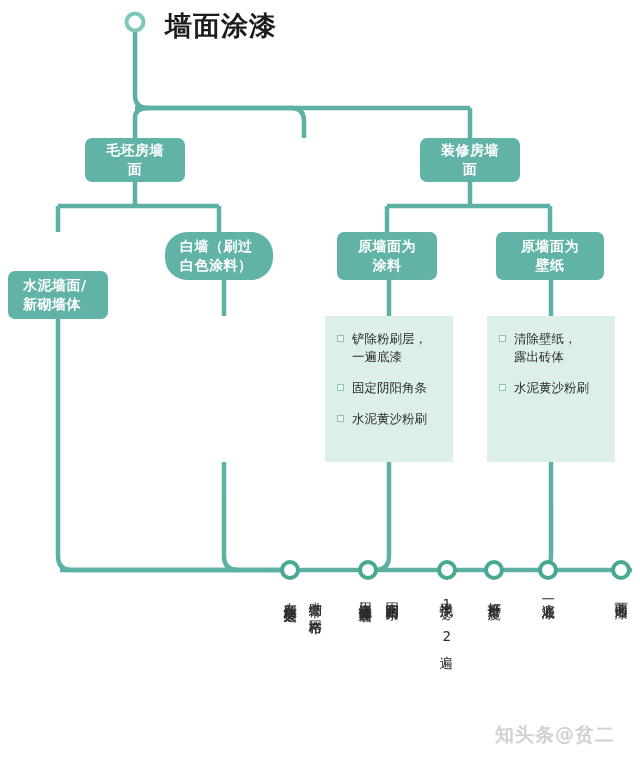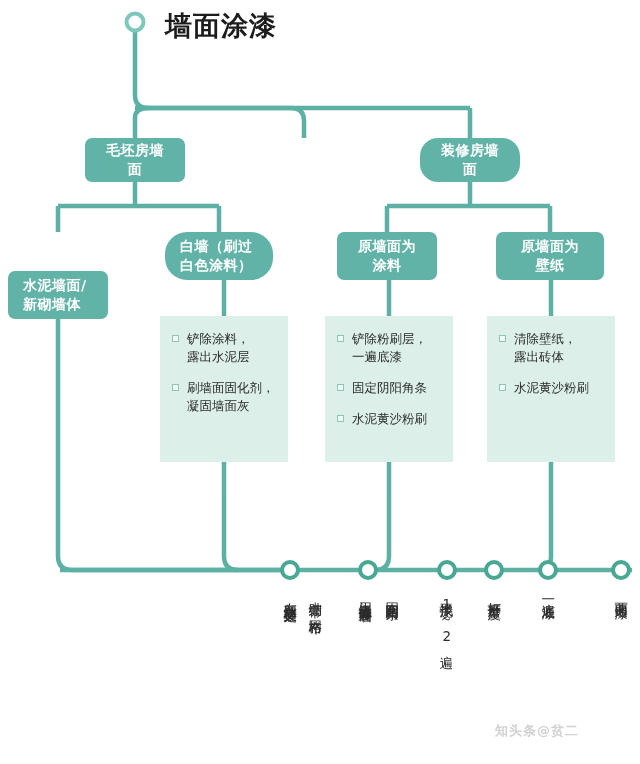--- a/index.html
+++ b/index.html
@@ -50,21 +50,21 @@
     line-height: 1.35;
     display: flex;
     align-items: center;
     box-sizing: border-box;
     padding: 6px 15px;
     letter-spacing: 0.5px;
   }
   .node.center { justify-content: center; text-align: center; }
 
   .n-maopi   { left: 85px;  top: 138px; width: 100px; height: 44px; }
-  .n-zhuangxiu { left: 420px; top: 138px; width: 100px; height: 44px; border-radius: 18px; }
+  .n-zhuangxiu { left: 420px; top: 138px; width: 100px; height: 44px; }
 
   .n-shuini  { left: 8px;   top: 232px; width: 100px; height: 48px; }
   .n-baiqiang{ left: 165px; top: 232px; width: 108px; height: 48px; }
   .n-tuliao  { left: 337px; top: 232px; width: 100px; height: 48px; }
   .n-bizhi   { left: 496px; top: 232px; width: 108px; height: 48px; }
 
   
   .panel {
     position: absolute;
     background: #dcefe9;
@@ -112,21 +112,21 @@
     height: 168px;
     font-weight: 500;
     white-space: nowrap;
   }
 
   
   .watermark {
     position: absolute;
     left: 495px;
     top: 722px;
-    font-size: 13px;
+    font-size: 19px;
     color: #c9c9c9;
     letter-spacing: 1px;
     font-weight: bold;
     opacity: .85;
   }
 </style>
 </head>
 <body>
 
 <div id="canvas">
@@ -186,32 +186,20 @@
 
   <div class="node n-shuini" style="white-space:pre-line;margin-top:39px;">水泥墙面/
 新砌墙体</div>
   <div class="node n-baiqiang" style="white-space:pre-line;border-radius:22px;">白墙（刷过
 白色涂料）</div>
   <div class="node center n-tuliao" style="white-space:pre-line;">原墙面为
 涂料</div>
   <div class="node center n-bizhi" style="white-space:pre-line;">原墙面为
 壁纸</div>
 
-  <div class="panel p-1">
-    <div class="bullet-row">
-      <span class="bullet-mark"></span>
-      <span class="bullet-text">铲除涂料，
-露出水泥层</span>
-    </div>
-    <div class="bullet-row">
-      <span class="bullet-mark"></span>
-      <span class="bullet-text">刷墙面固化剂，
-凝固墙面灰</span>
-    </div>
-  </div>
 
   <div class="panel p-2">
     <div class="bullet-row">
       <span class="bullet-mark"></span>
       <span class="bullet-text">铲除粉刷层，
 一遍底漆</span>
     </div>
     <div class="bullet-row">
       <span class="bullet-mark"></span>
       <span class="bullet-text">固定阴阳角条</span>

